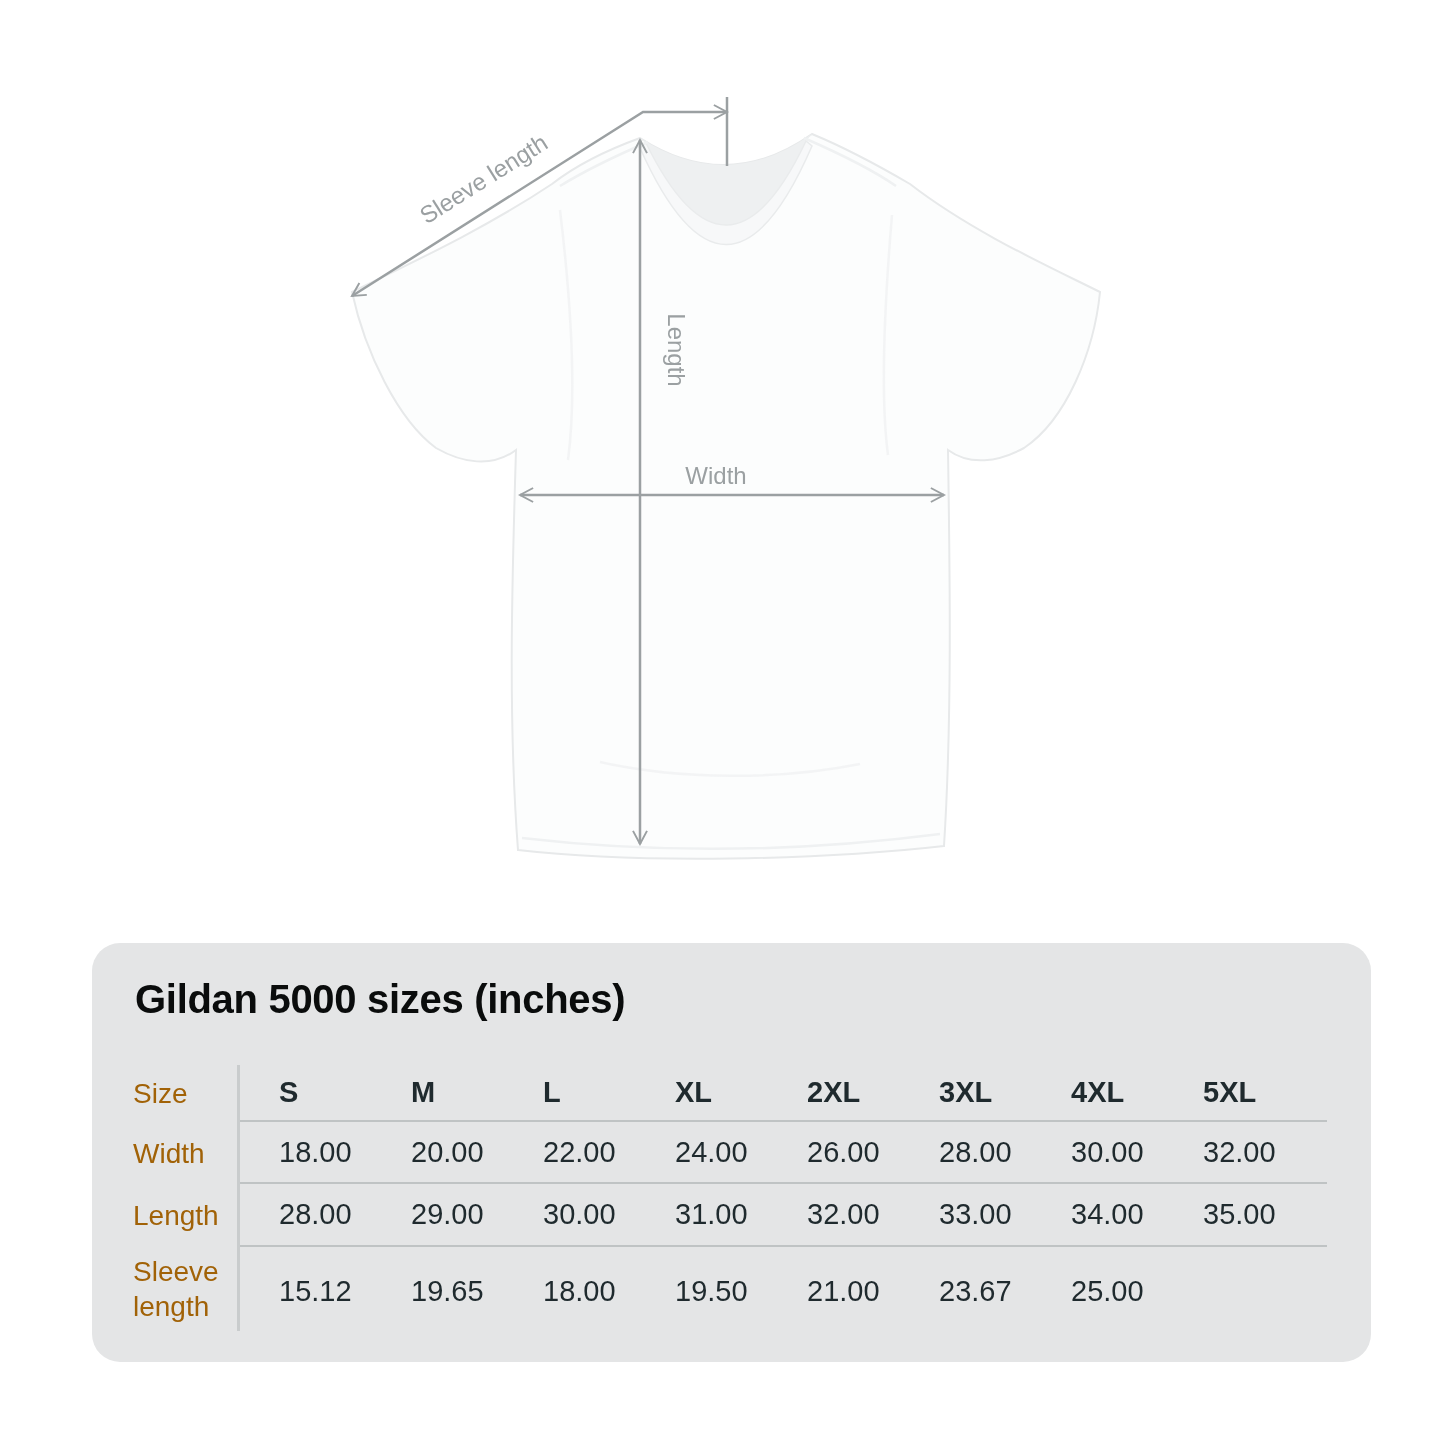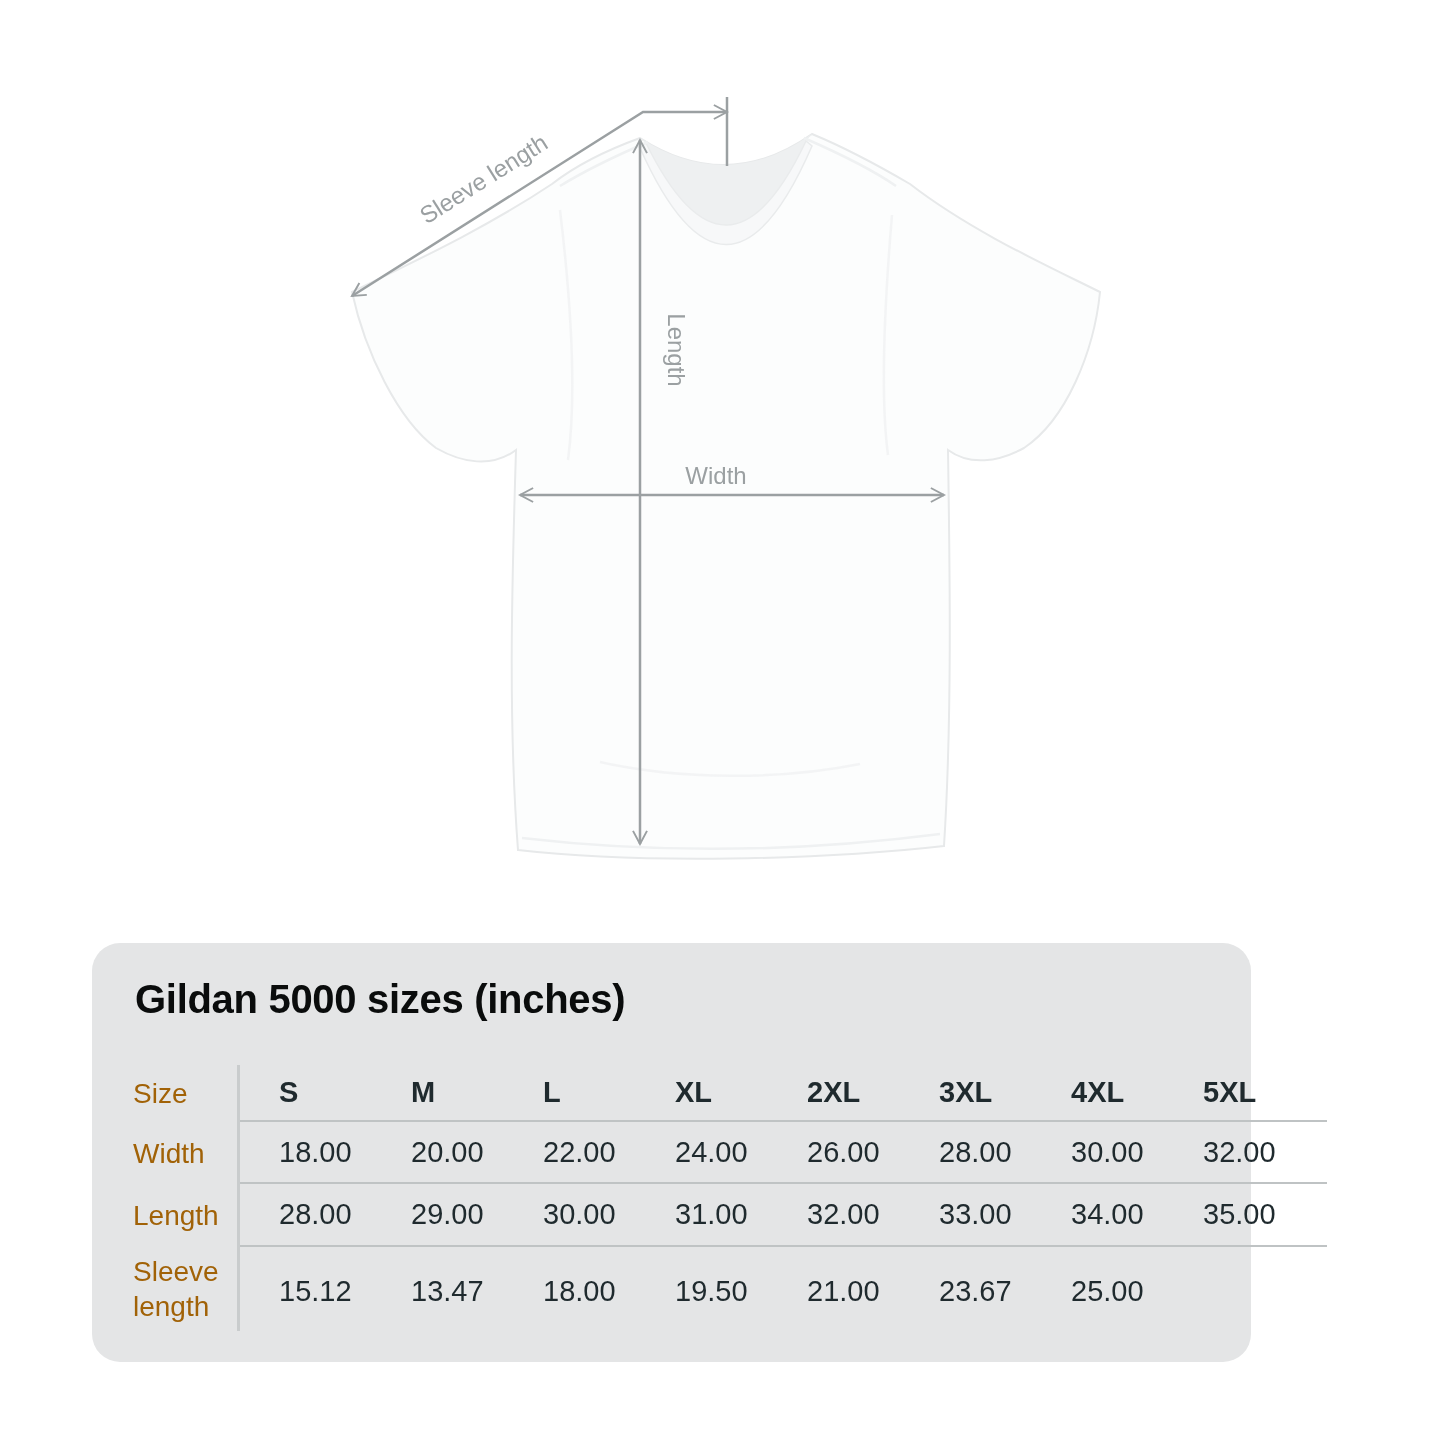--- a/index.html
+++ b/index.html
@@ -12,21 +12,21 @@
   .diagram{position:absolute;left:0;top:0;width:1445px;height:1445px;display:block;}
   .shirt-body{fill:#fcfdfd;stroke:#e7e9ea;stroke-width:2;}
   .neck-inside{fill:#eef0f1;stroke:none;}
   .neck-band{fill:#f7f8f9;stroke:#e9ebec;stroke-width:1.5;}
   .seam{fill:none;stroke:#eff1f2;stroke-width:2.5;}
   .wrinkle{fill:none;stroke:#f2f3f4;stroke-width:2.5;opacity:.9;}
   .ann-line{fill:none;stroke:#9ba0a2;stroke-width:2.5;}
   .ann-text{fill:#9ba0a2;font-size:24px;font-family:"Liberation Sans",sans-serif;}
   
   .panel{
-    position:absolute;left:92px;top:943px;width:1159px;height:419px;
+    position:absolute;left:92px;top:943px;width:1279px;height:419px;
     background:#e4e5e6;border-radius:28px;box-sizing:border-box;
   }
   .title{
     position:absolute;left:43px;top:34px;margin:0;
     font-size:40px;font-weight:800;color:#0a0c0c;letter-spacing:-0.3px;
   }
   .size-table{
     position:absolute;left:41px;top:122px;
     display:grid;
     grid-template-columns:107px 132px 132px 132px 132px 132px 132px 132px 163px;
@@ -127,20 +127,20 @@
     <div class="cell val">29.00</div>
     <div class="cell val">30.00</div>
     <div class="cell val">31.00</div>
     <div class="cell val">32.00</div>
     <div class="cell val">33.00</div>
     <div class="cell val">34.00</div>
     <div class="cell val">35.00</div>
 
     <div class="cell rowlab">Sleeve length</div>
     <div class="cell val last">15.12</div>
-    <div class="cell val last">13.47</div>
+    <div class="cell val last">19.65</div>
     <div class="cell val last">18.00</div>
     <div class="cell val last">19.50</div>
     <div class="cell val last">21.00</div>
     <div class="cell val last">23.67</div>
     <div class="cell val last">25.00</div>
   </div>
 </div>
 
 </body></html>

